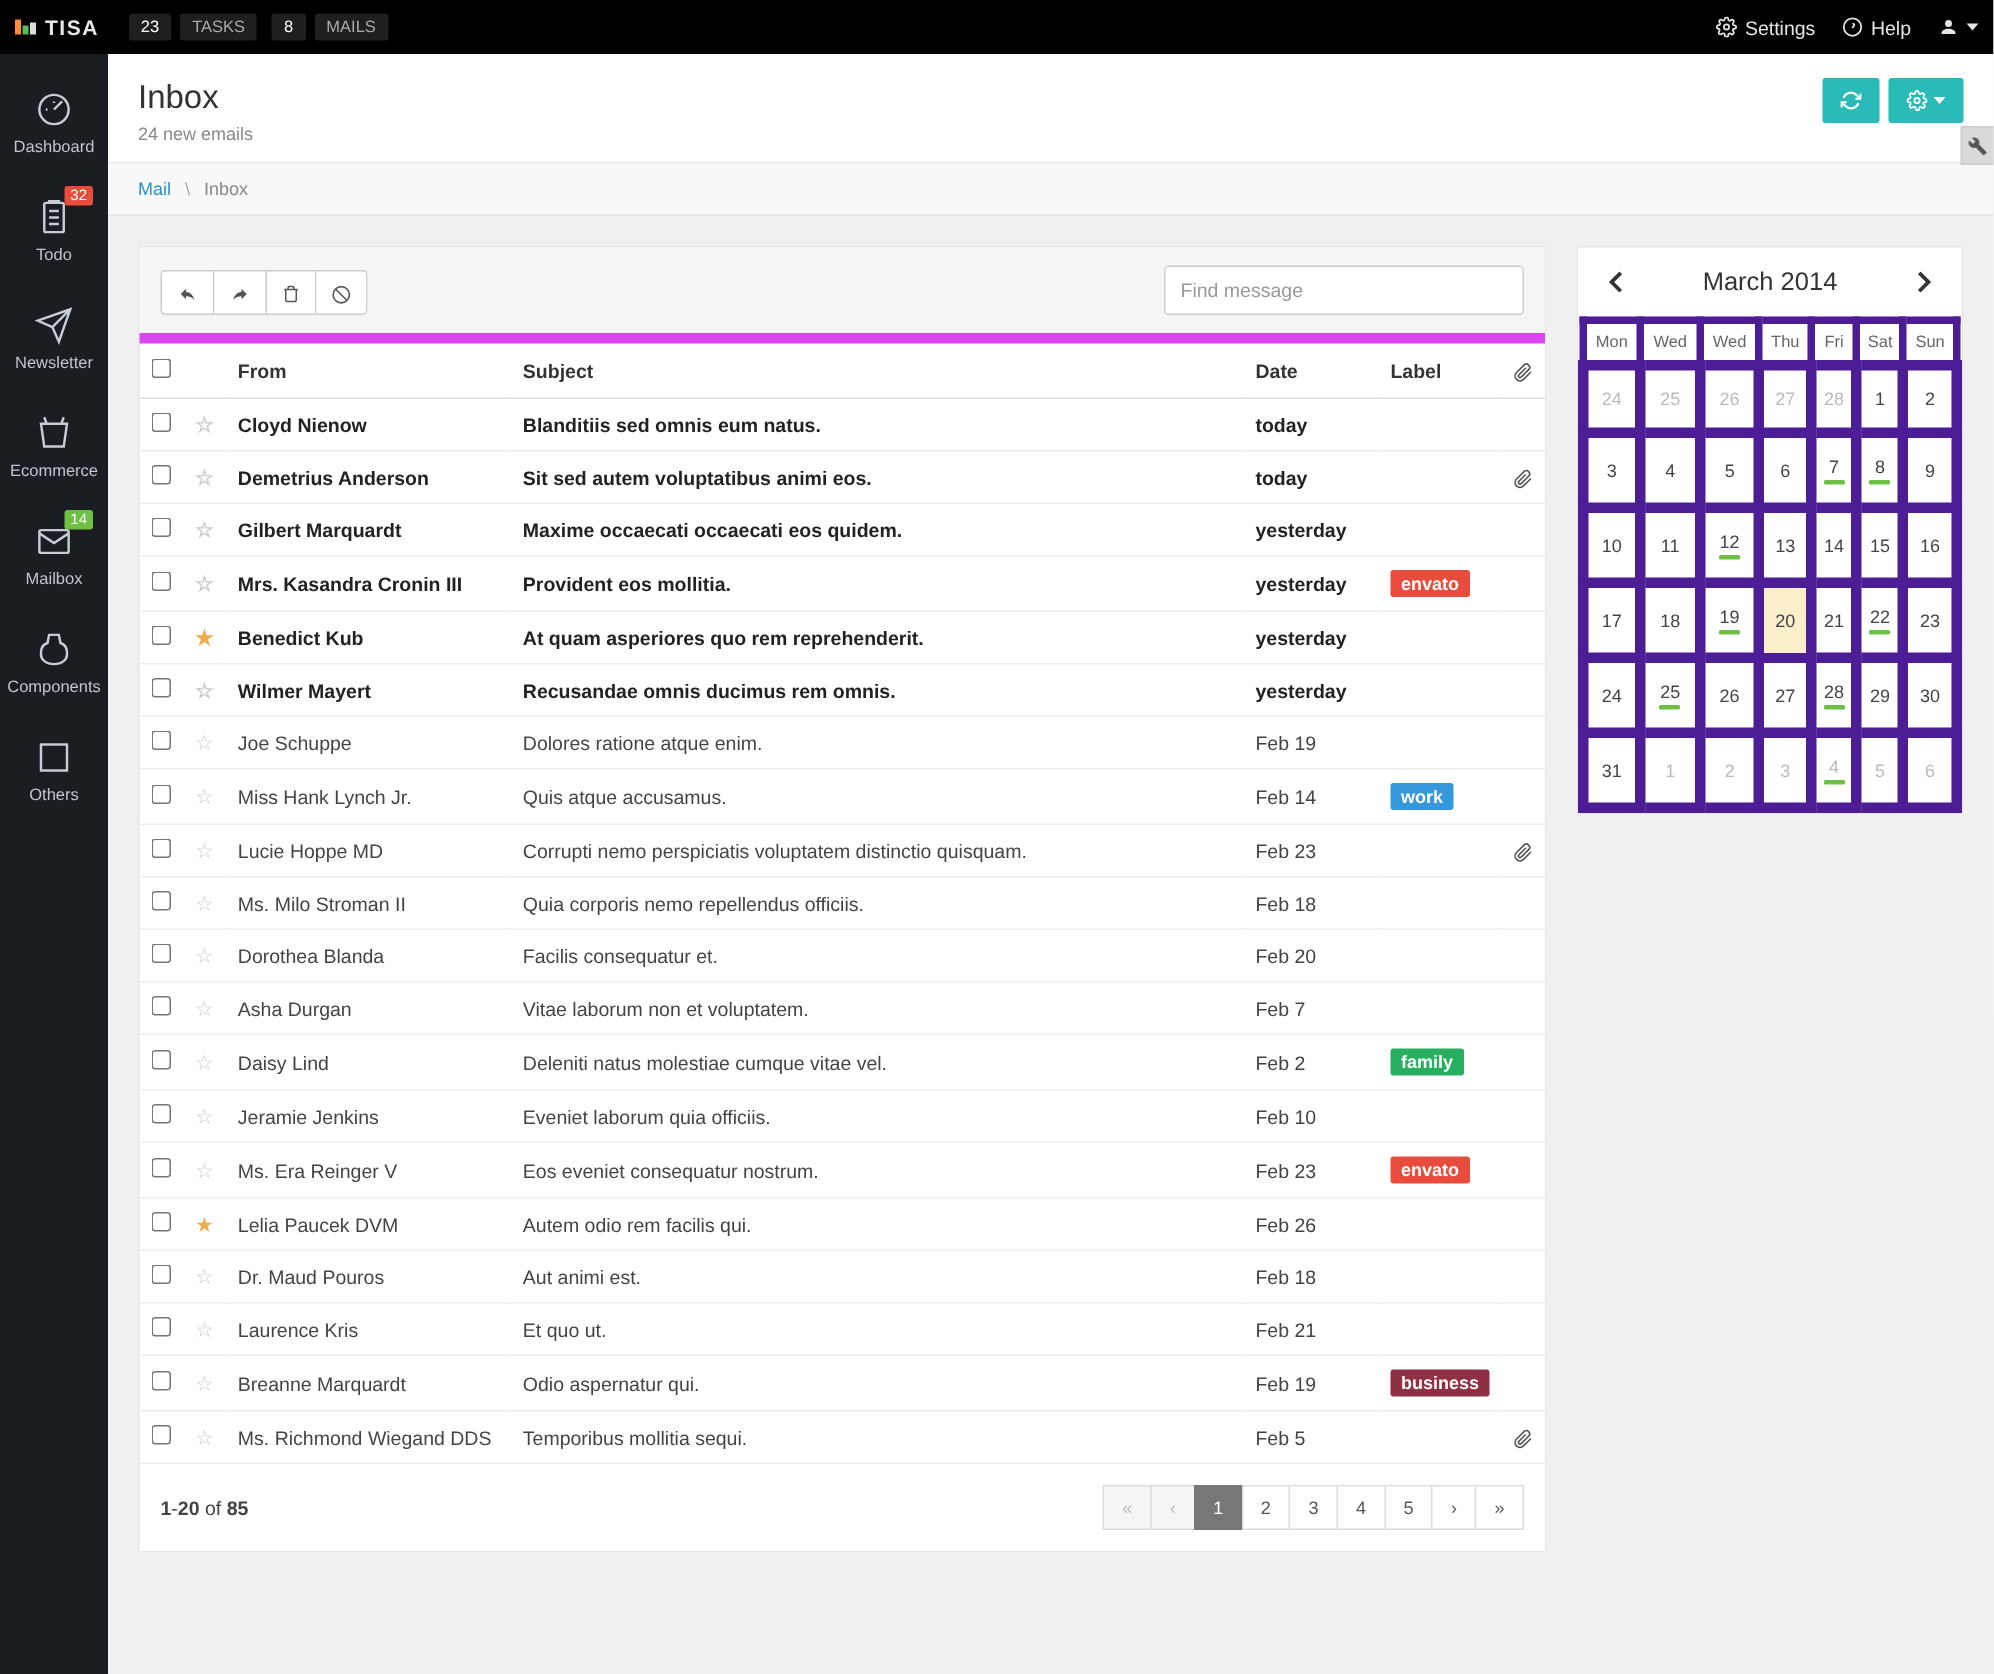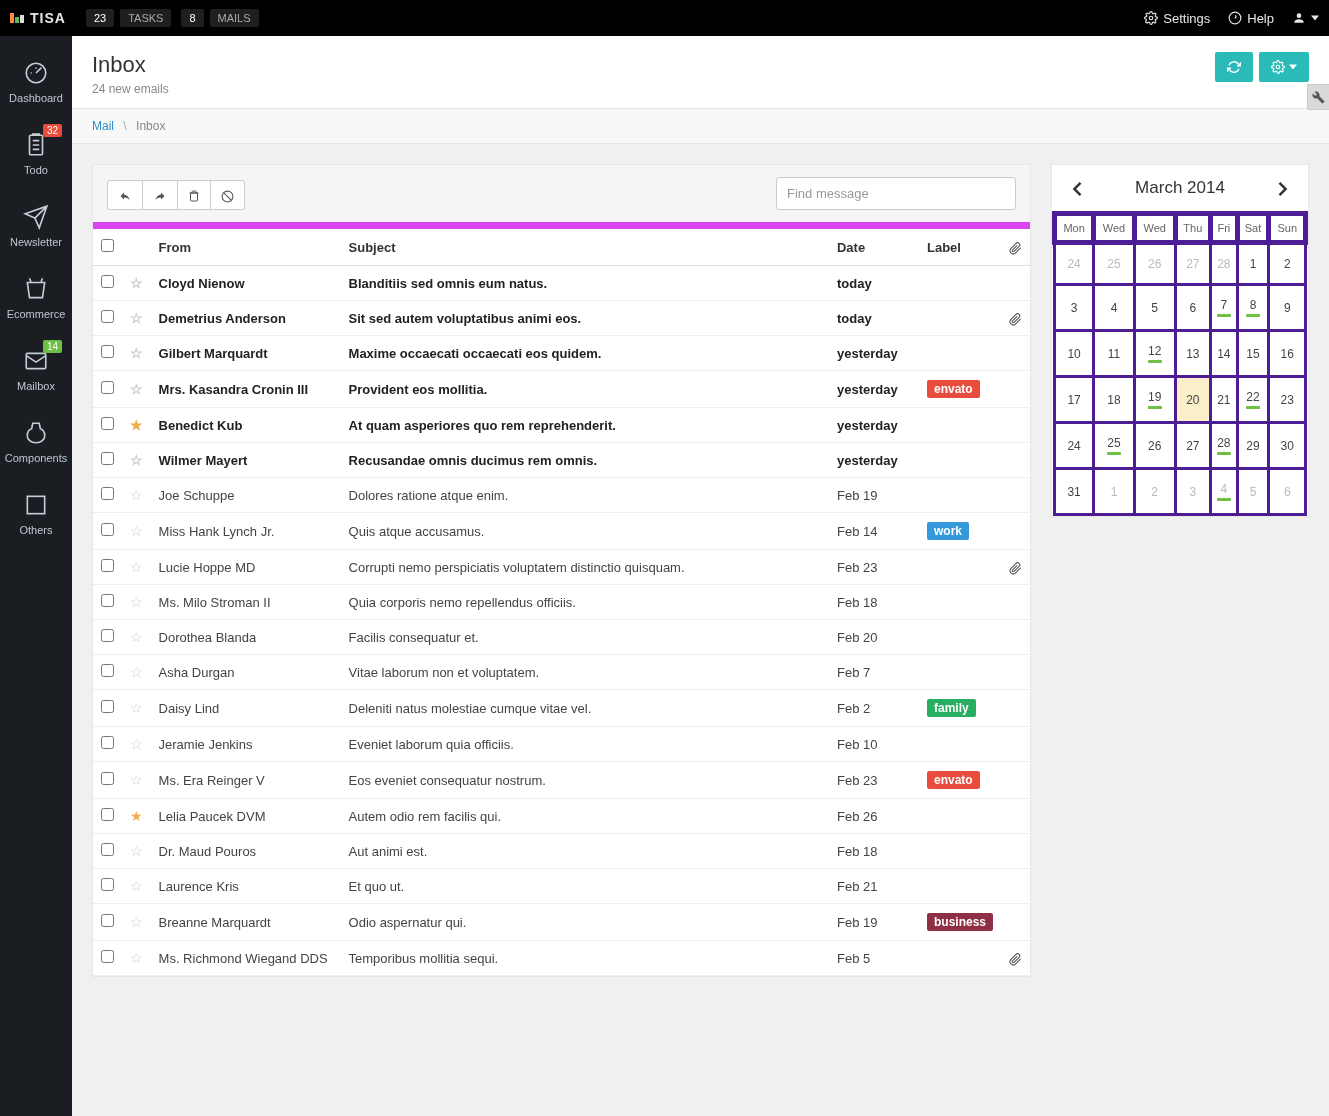--- a/index.html
+++ b/index.html
@@ -85,21 +85,21 @@
 .pagination a { display:inline-block; padding:7px 12px; border:1px solid #ddd; background:#fff; color:#555; text-decoration:none; font-size:12px; margin-left:-1px; }
 .pagination a.disabled { color:#bbb; background:#f5f5f5; cursor:not-allowed; }
 .pagination a.active { background:#777; color:#fff; border-color:#777; }
 
 
 .cal-head { display:flex; align-items:center; justify-content:space-between; padding:10px 12px; }
 .cal-head .title { font-size:17px; color:#333; flex:1; text-align:center; }
 .cal-head button { background:none; border:none; cursor:pointer; font-size:16px; color:#333; padding:4px 8px; }
 table.cal { width:100%; border-collapse:collapse; }
 table.cal th { font-size:11px; color:#666; font-weight:normal; padding:6px 0; border:5px solid #4c1d95; background:#fff; }
-table.cal td { border:3px solid #4c1d95; text-align:center; padding:12px 0; font-size:12px; color:#444; cursor:pointer; position:relative; }
+table.cal td { border:7px solid #4c1d95; text-align:center; padding:12px 0; font-size:12px; color:#444; cursor:pointer; position:relative; }
 table.cal td.other { color:#bbb; }
 table.cal td.today { background:#fbeecb; }
 table.cal td.event::after { content:""; display:block; width:14px; height:3px; background:#6ec043; margin:2px auto 0; border-radius:1px; }
 
 
 .wrench-handle { position:fixed; right:0; top:84px; width:22px; height:26px; background:#d9d9d9; color:#555; display:flex; align-items:center; justify-content:center; border:1px solid #ccc; border-right:none; cursor:pointer; }
 
 
 svg { display:inline-block; vertical-align:middle; }
 </style>
@@ -452,20 +452,36 @@
               <td>Temporibus mollitia sequi.</td>
               <td class="date">Feb 5</td>
               <td class="label"></td>
               <td class="attach"><svg width="13" height="13" viewBox="0 0 24 24" fill="none" stroke="#555" stroke-width="2">
                   <path d="M21.44 11.05l-9.19 9.19a6 6 0 01-8.49-8.49l9.19-9.19a4 4 0 015.66 5.66l-9.2 9.19a2 2 0 01-2.83-2.83l8.49-8.48"></path>
                 </svg></td>
             </tr>
           </tbody>
       </table>
 
+      <div class="pager-row">
+        <div class="range">
+          <b>1</b><span>-</span><b>20</b><span> of </span><b>85</b>
+        </div>
+        <div class="pagination" id="pagination">
+            <a class="disabled">«</a>
+            <a class="disabled">‹</a>
+            <a class="active">1</a>
+            <a>2</a>
+            <a>3</a>
+            <a>4</a>
+            <a>5</a>
+            <a>›</a>
+            <a>»</a>
+          </div>
+      </div>
     </div>
 
     <div class="panel cal-panel">
       <div class="cal-head">
         <button><svg width="10" height="14" viewBox="0 0 10 16" fill="#333">
               <path d="M8 0L0 8l8 8 2-2-6-6 6-6z"></path>
             </svg></button>
         <div class="title">March 2014</div>
         <button><svg width="10" height="14" viewBox="0 0 10 16" fill="#333">
               <path d="M2 0l8 8-8 8-2-2 6-6-6-6z"></path>

